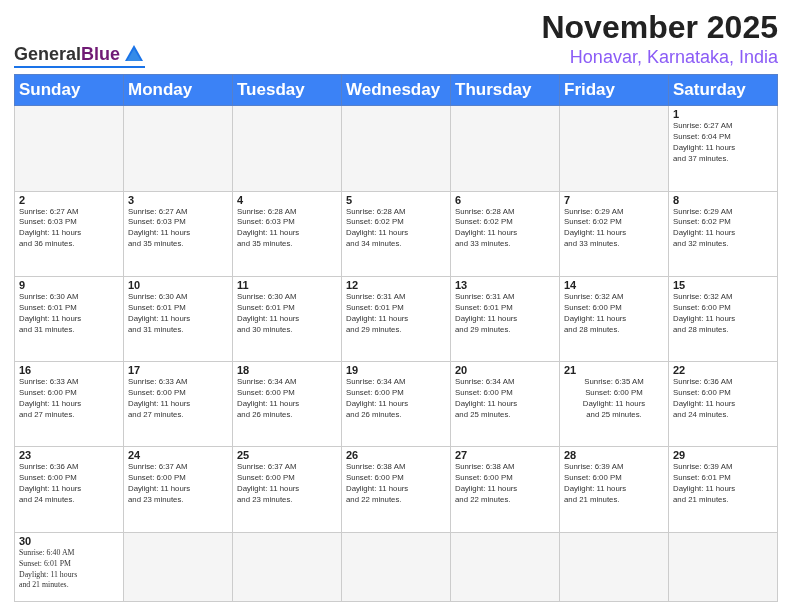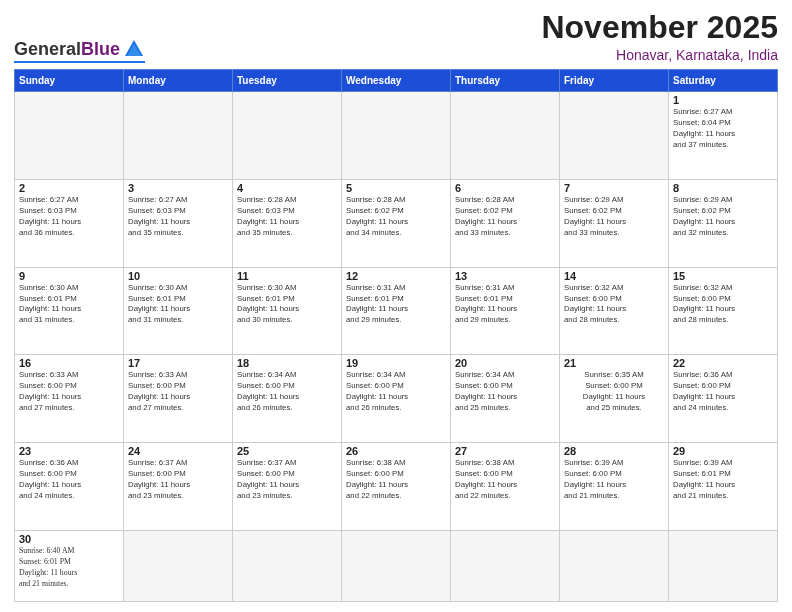--- a/index.html
+++ b/index.html
@@ -57,35 +57,35 @@
     .title-block {
       text-align: right;
     }
     .month-title {
       font-size: 32px;
       font-weight: bold;
       color: #222;
       line-height: 1.1;
     }
     .location-title {
-      font-size: 14px;
-      color: #701a75;
+      font-size: 18px;
+      color: #8b5cf6;
       margin-top: 2px;
     }
     .calendar {
       flex: 1;
       border: 1px solid #ccc;
       border-collapse: collapse;
       width: 100%;
       table-layout: fixed;
     }
     .calendar th {
-      background: #1d4ed8;
+      background: #3b82f6;
       color: #fff;
-      font-size: 10px;
+      font-size: 17px;
       font-weight: bold;
       padding: 5px 4px;
       text-align: left;
       border: 1px solid #5580cc;
     }
     .calendar td {
       border: 1px solid #ccc;
       vertical-align: top;
       padding: 2px 4px;
       font-size: 8.5px;

